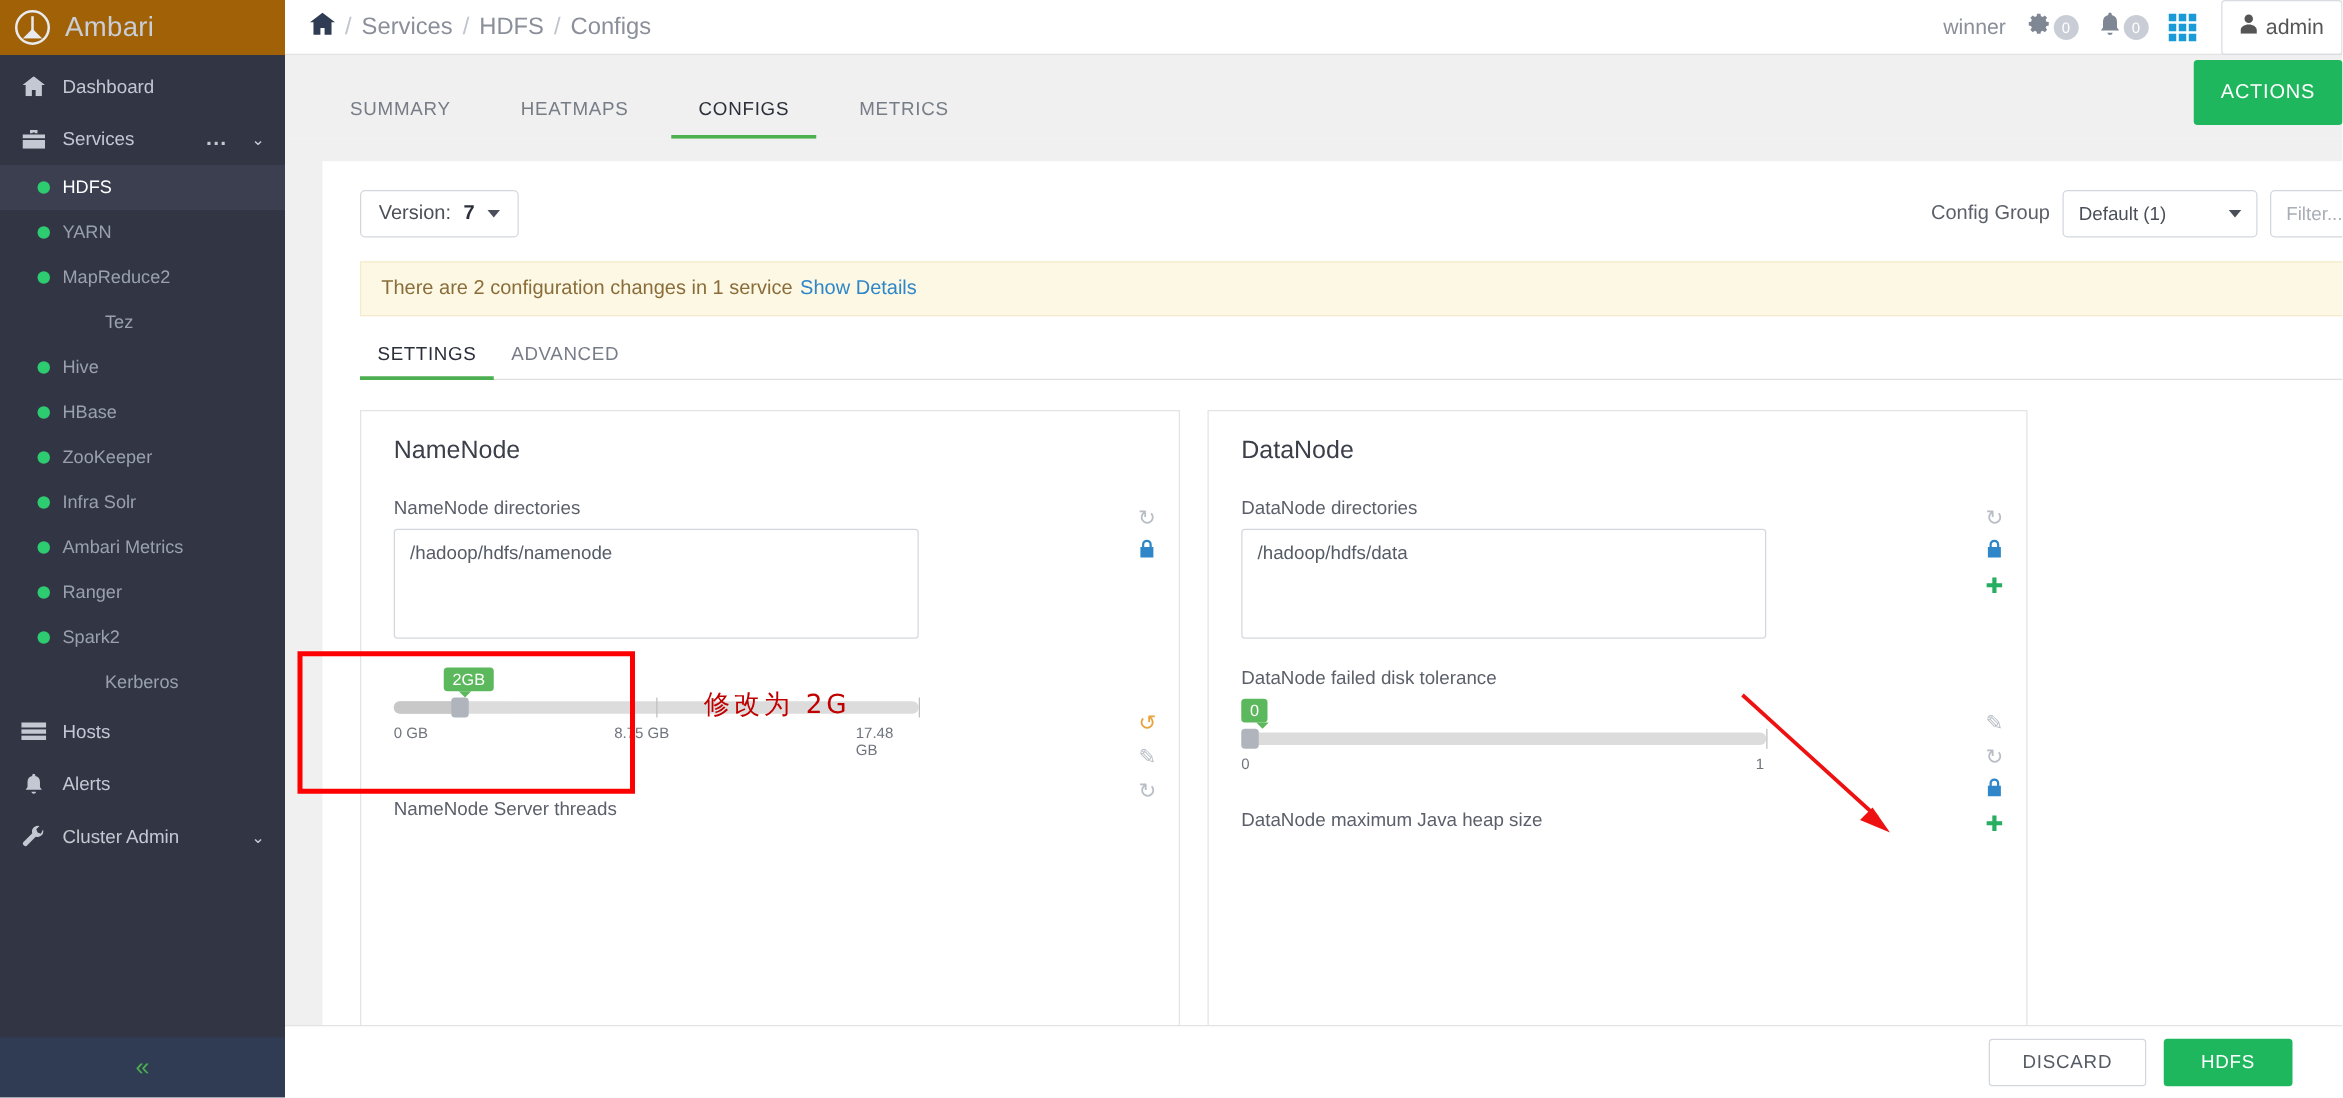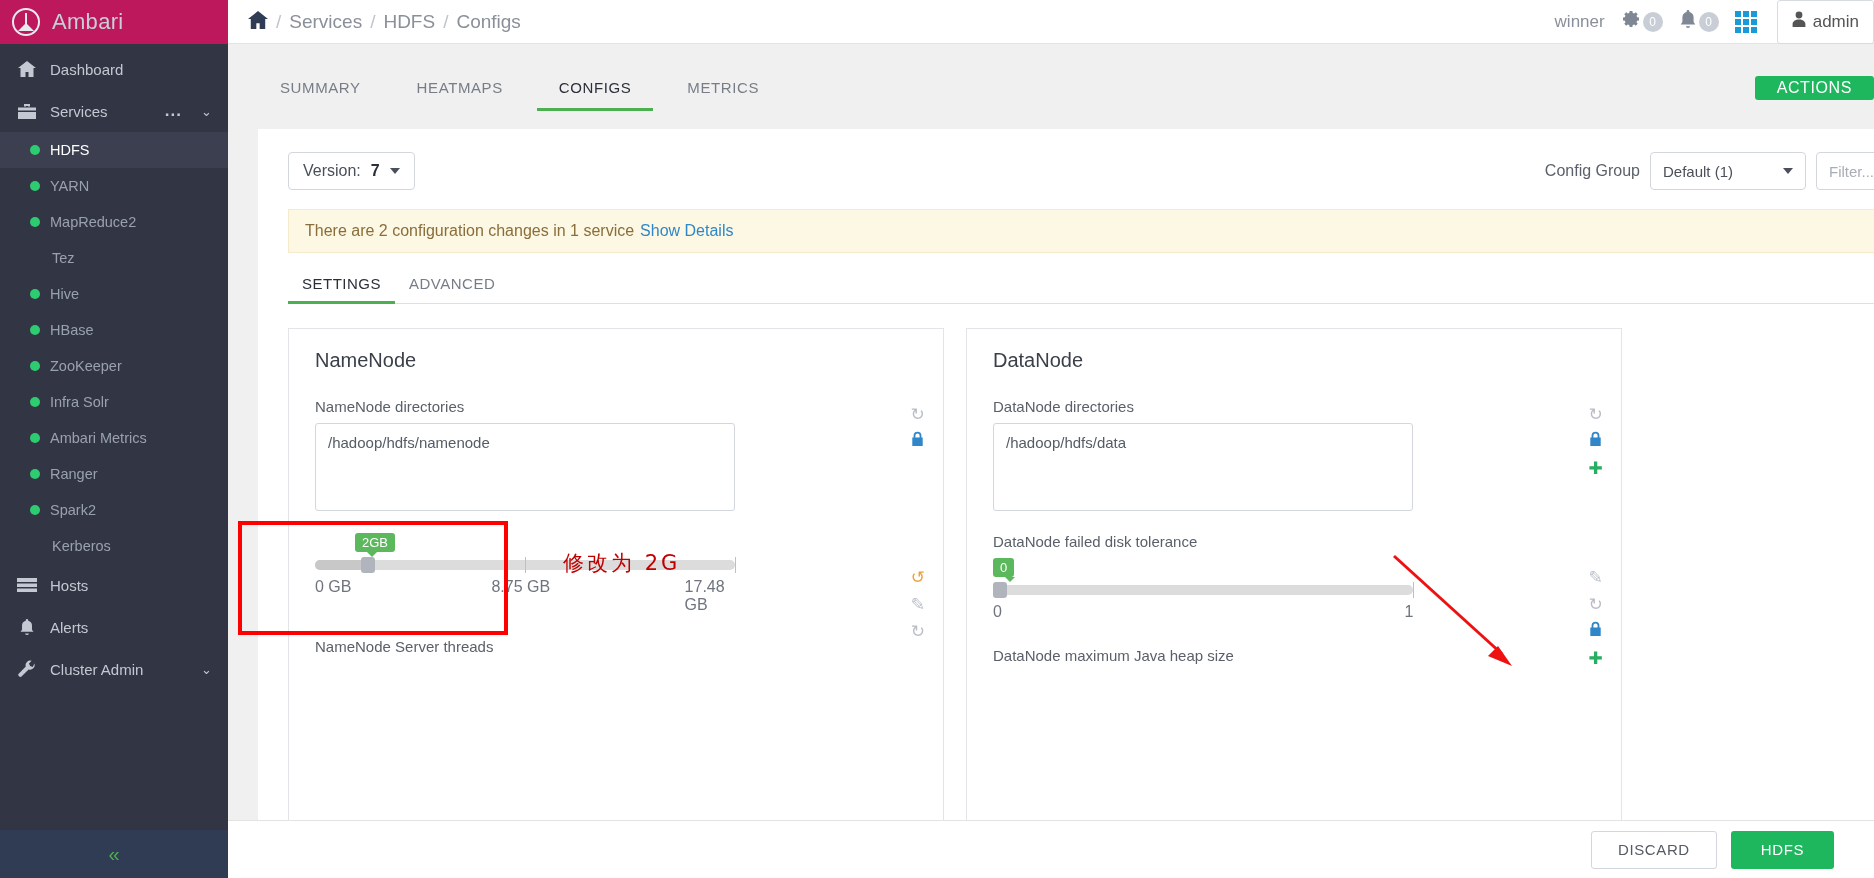--- a/index.html
+++ b/index.html
@@ -10,21 +10,21 @@
     background:#ffffff; color:#333;
     position:relative;
   }
 
   
   #sidebar {
     position:absolute; left:0; top:0; width:228px; height:878px;
     background:#323544; display:flex; flex-direction:column;
   }
   .brand {
-    height:44px; background:#be185d; display:flex; align-items:center;
+    height:44px; background:#a16207; display:flex; align-items:center;
     padding-left:12px; gap:12px; flex:0 0 44px;
   }
   .brand-logo {
     width:28px; height:28px; border-radius:50%;
     border:2px solid #e8eaf0; position:relative; flex:0 0 28px;
   }
   .brand-logo:before {
     content:""; position:absolute; left:11px; top:3px;
     width:2px; height:12px; background:#e8eaf0;
   }
@@ -47,21 +47,21 @@
     position:absolute; right:46px; color:#c3c8d2; font-size:17px; letter-spacing:1px;
     font-weight:bold;
   }
   .nav-caret { position:absolute; right:16px; color:#c3c8d2; font-size:13px; }
 
   .svc-item {
     display:flex; align-items:center; height:36px;
     padding-left:30px; color:#9aa1ae; font-size:14.5px; gap:10px; cursor:pointer;
   }
   .svc-item.active { background:#3b3f50; color:#ffffff; }
-  .svc-item.noicon { padding-left:52px; }
+  .svc-item.noicon { padding-left:84px; }
   .dot { width:10px; height:10px; border-radius:50%; flex:0 0 10px; }
 
   .collapse-bar {
     height:48px; background:#2f3c53; display:flex;
     align-items:center; justify-content:center; flex:0 0 48px; cursor:pointer;
   }
   .collapse-bar span { color:#4caf50; font-size:20px; }
 
   
   #topbar {
@@ -98,21 +98,21 @@
   }
   .tabs { display:flex; gap:12px; padding-left:30px; }
   .tab {
     padding:0 22px 12px 22px; font-size:15px; color:#777d87;
     letter-spacing:.6px; cursor:pointer; border-bottom:3px solid transparent;
   }
   .tab.active { color:#2b2f3a; border-bottom-color:#4caf50; }
   .actions-btn {
     margin-left:auto; margin-bottom:11px; margin-right:0;
     background:#1eb75e; color:#fff; border:none; border-radius:3px;
-    height:24px; padding:0 22px; font-size:16px; letter-spacing:.6px; cursor:pointer;
+    height:52px; padding:0 22px; font-size:16px; letter-spacing:.6px; cursor:pointer;
   }
 
   
   #content {
     position:absolute; left:228px; top:111px; right:0; bottom:0;
     background:#f0f0f0; padding:18px 0 0 30px; overflow:hidden;
   }
   .panel-white {
     background:#ffffff; width:1844px; min-height:760px; padding:22px 30px 0 30px;
     position:relative;
@@ -191,21 +191,21 @@
   }
   .slider-track {
     margin-top:8px; height:10px; background:#dcdcdc; border-radius:5px; position:relative;
   }
   .slider-fill { position:absolute; left:0; top:0; height:10px; background:#c8c8c8; border-radius:5px; }
   .slider-handle {
     position:absolute; width:14px; height:16px; background:#b0b5bd;
     border-radius:3px; top:-3px;
   }
   .slider-tick { position:absolute; width:1px; height:16px; background:#bfbfbf; top:-3px; }
-  .slider-scale { display:flex; margin-top:8px; font-size:16px; color:#6f747d; position:relative; height:18px; }
+  .slider-scale { display:flex; margin-top:8px; font-size:12px; color:#6f747d; position:relative; height:18px; }
   .slider-scale span { position:absolute; }
 
   .highlight-box {
     position:absolute; border:4px solid #ff0000; pointer-events:none;
   }
   .cn-note {
     position:absolute; color:#c00000; font-size:21px; letter-spacing:3px;
     font-family:"DejaVu Sans", sans-serif;
   }
   .red-arrow { position:absolute; pointer-events:none; }

